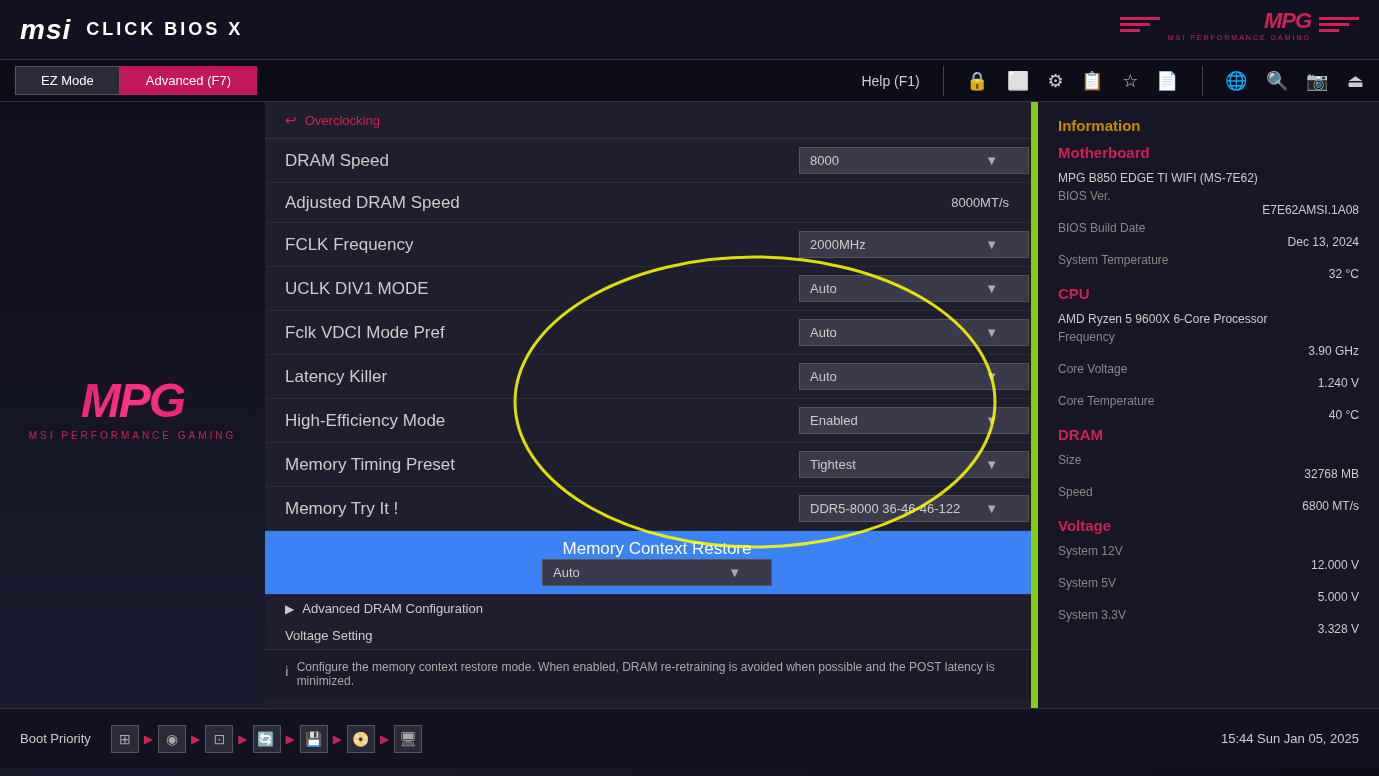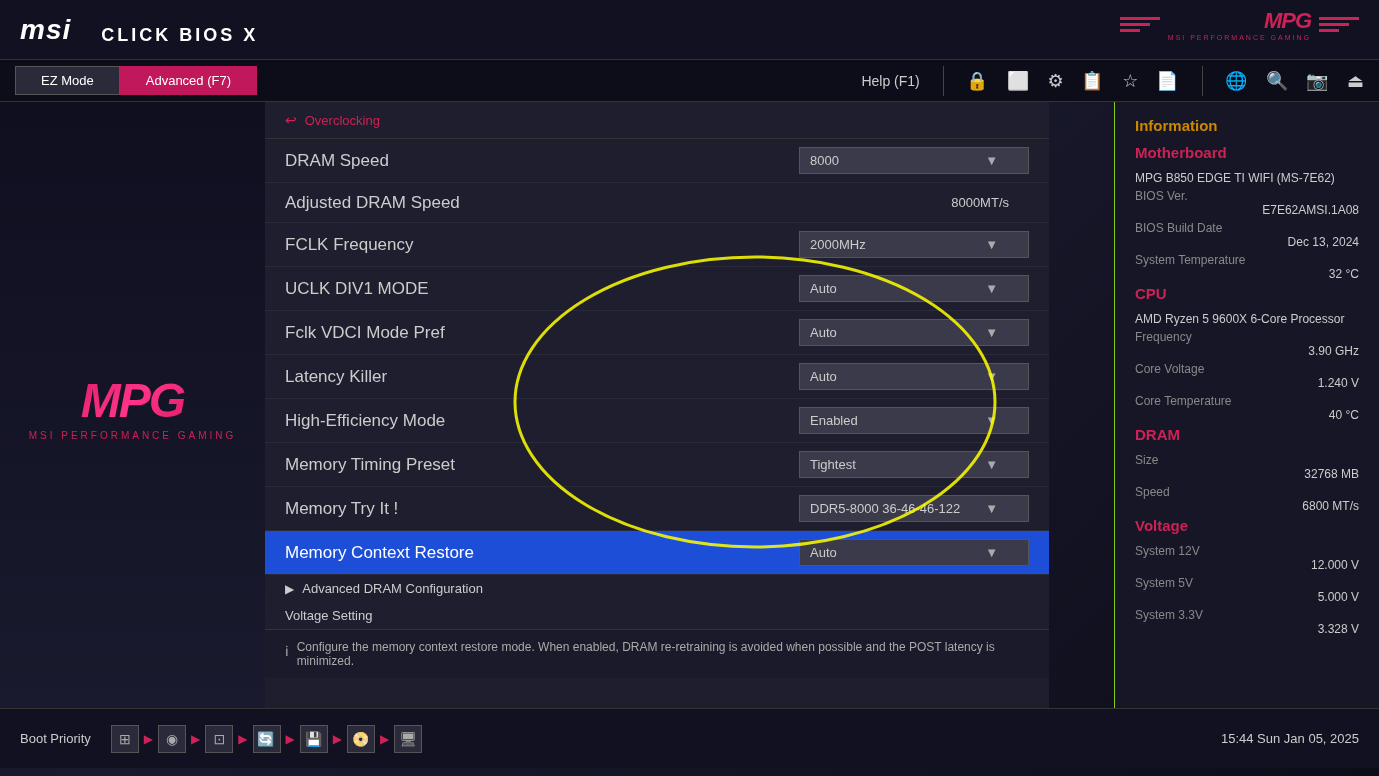--- a/index.html
+++ b/index.html
@@ -28,22 +28,22 @@
       background: #111122;
       display: flex;
       align-items: center;
       padding: 0 20px;
       z-index: 10;
       border-bottom: 1px solid #333;
     }
 
     .header-logo {
       display: flex;
-      align-items: flex-end;
-      gap: 30px;
+      align-items: center;
+      gap: 15px;
     }
 
     .msi-logo {
       color: white;
       font-size: 28px;
       font-weight: 900;
       font-style: italic;
       letter-spacing: 1px;
     }
 
@@ -191,21 +191,22 @@
 
     .setting-row {
       display: flex;
       align-items: center;
       padding: 8px 20px;
       border-bottom: 1px solid #2a2a3a;
       min-height: 40px;
     }
 
     .setting-row.active-row {
-      background: #1d4ed8;
+      background: #3b82f6;
+      flex-direction: column;
     }
 
     .setting-label {
       color: #cccccc;
       font-size: 17px;
       flex: 1;
     }
 
     .setting-row.active-row .setting-label {
       color: white;
@@ -235,26 +236,26 @@
     .dropdown-arrow {
       color: #aaa;
       margin-left: 10px;
     }
 
     
     .info-panel {
       position: absolute;
       top: 102px;
       right: 0;
-      width: 265px;
+      width: 348px;
       bottom: 60px;
       background: #161626;
       z-index: 5;
       padding: 15px 20px;
-      border-left: 1px solid #84cc16;
+      border-left: 7px solid #84cc16;
       overflow-y: auto;
     }
 
     .info-section-title {
       font-size: 15px;
       font-weight: 600;
       margin-bottom: 10px;
       margin-top: 0;
     }
 

